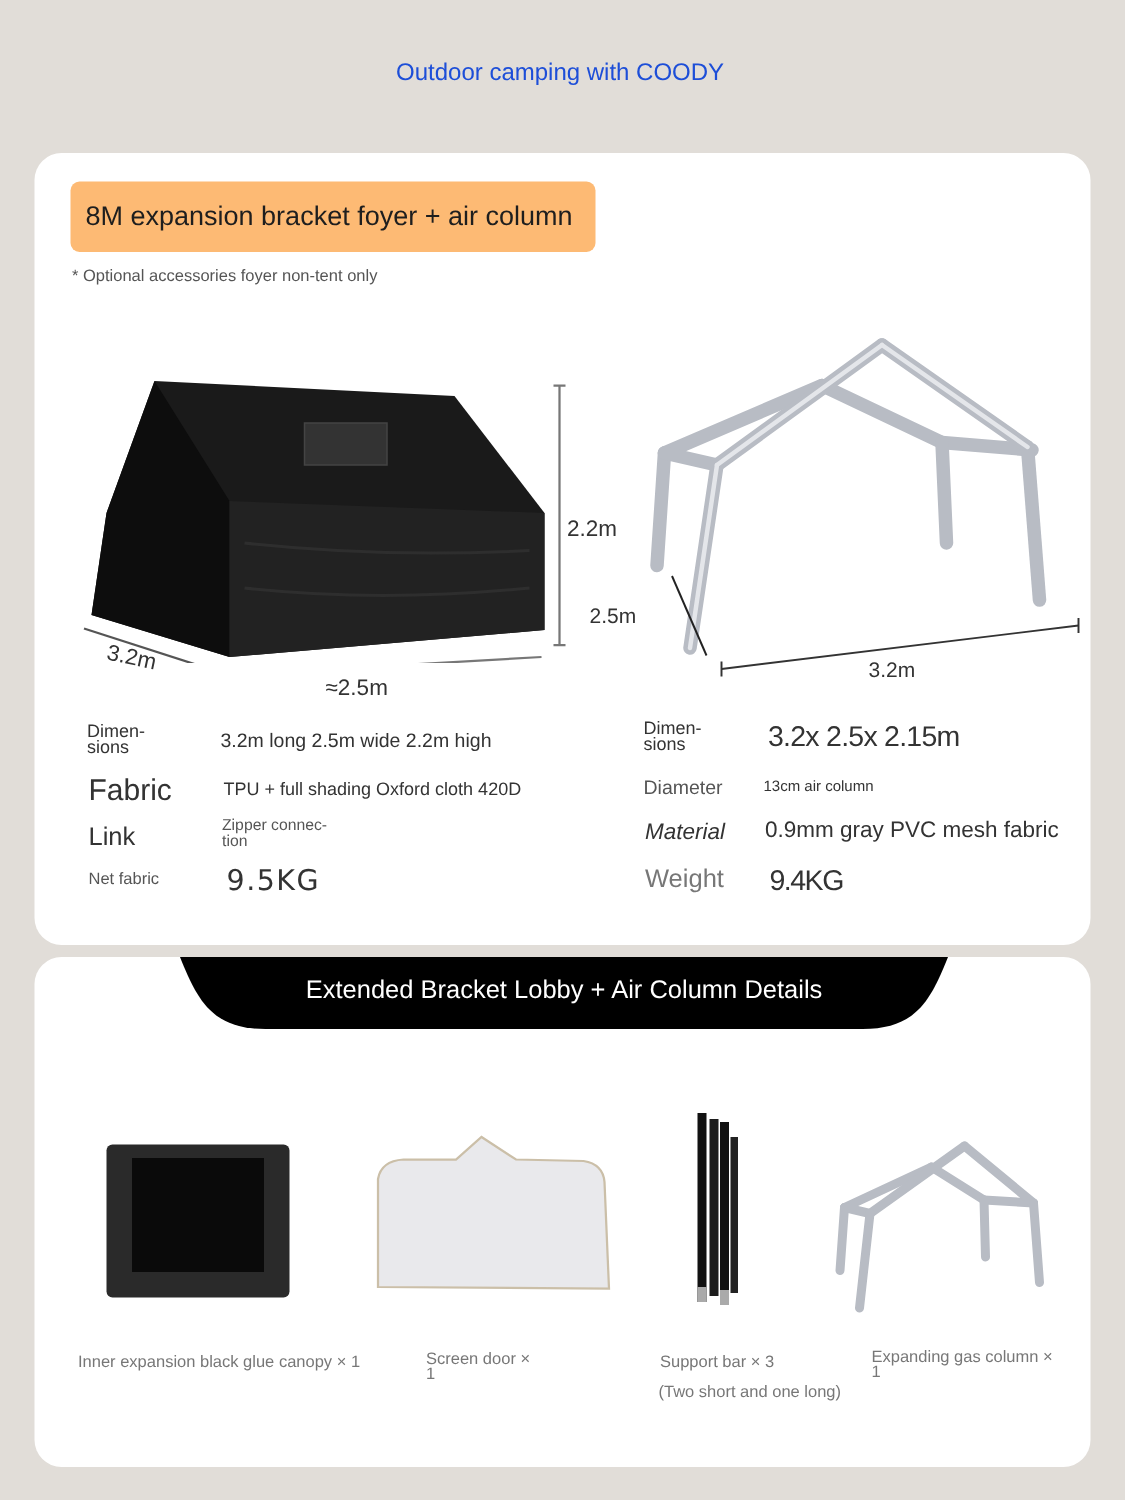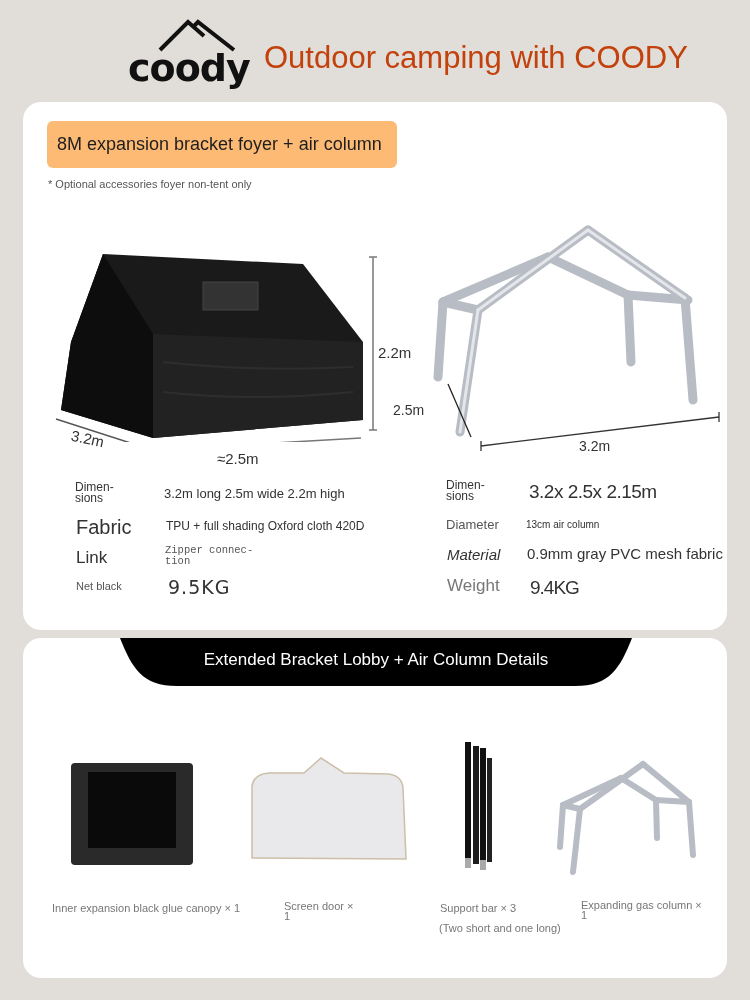--- a/index.html
+++ b/index.html
@@ -12,66 +12,59 @@
   }
   .header { position: absolute; left: 0; top: 0; width: 750px; height: 100px; }
   .logo { position: absolute; left: 126px; top: 18px; width: 112px; height: 68px; }
   .logo svg { position: absolute; left: 30px; top: 0; }
   .logo-text {
     position: absolute; left: 2px; top: 28px;
     font-family: "DejaVu Sans", sans-serif; font-weight: bold; font-size: 38px;
     letter-spacing: -1px; color: #111;
   }
   .header-title {
-    position: absolute; left: 264px; top: 40px; font-size: 31px; color: #c2410c;
+    position: absolute; left: 264px; top: 40px; font-size: 16px; color: #1d4ed8;
   }
 
   .card {
     position: absolute; left: 23px; width: 704px; background: #fff; border-radius: 18px;
   }
   .card1 { top: 102px; height: 528px; }
   .card2 { top: 638px; height: 340px; overflow: hidden; }
 
   .tag {
     position: absolute; left: 24px; top: 19px; width: 350px; height: 47px;
     background: #fdba74; border-radius: 6px;
     font-size: 18px; line-height: 47px; padding-left: 10px; color: #1e1e1e;
   }
   .note { position: absolute; left: 25px; top: 76px; font-size: 11px; color: #555; }
 
   .tent-img { position: absolute; left: 30px; top: 140px; }
   .frame-img { position: absolute; left: 400px; top: 120px; }
 
   .dim { position: absolute; font-size: 15px; color: #333; }
 
-  .spec-label, .spec-value { position: absolute; color: #333; margin-left: 17px; }
+  .spec-label, .spec-value { position: absolute; color: #333; }
 
   .banner {
     position: absolute; left: 97px; top: 0; width: 512px; height: 48px;
   }
   .banner svg { position: absolute; left: 0; top: 0; }
   .banner-text {
     position: absolute; left: 0; top: 12px; width: 512px; text-align: center;
     color: #fff; font-size: 17px;
   }
 
   .acc { position: absolute; }
   .acc-label { position: absolute; font-size: 11px; color: #777; line-height: 10px; }
 </style>
 </head>
 <body>
 
 <div class="header">
-  <div class="logo">
-    <svg width="80" height="34" viewBox="0 0 80 34">
-      <polyline points="4,32 32,4 48,18" fill="none" stroke="#111" stroke-width="4"></polyline>
-      <polyline points="38,8 42,4 78,32" fill="none" stroke="#111" stroke-width="4"></polyline>
-    </svg>
-    <span class="logo-text">coody</span>
-  </div>
   <div class="header-title">Outdoor camping with COODY</div>
 </div>
 
 <div class="card card1">
   <div class="tag">8M expansion bracket foyer + air column</div>
   <div class="note">* Optional accessories foyer non-tent only</div>
 
   <svg class="tent-img" width="340" height="200" viewBox="0 0 340 200">
     <polygon points="50,12 250,22 310,100 310,178 100,196 8,168 18,100" fill="#1a1a1a"></polygon>
     <polygon points="50,12 100,92 100,196 8,168 18,100" fill="#0d0d0d"></polygon>
@@ -115,23 +108,23 @@
   <div class="dim" style="left:370px; top:300px; font-size:14px;">2.5m</div>
   <div class="dim" style="left:556px; top:336px; font-size:14px;">3.2m</div>
 
   <div>
     <div class="spec-label" style="left:35px; top:380px; font-size:12px; line-height:11px; white-space:pre;">Dimen-
 sions</div>
     <div class="spec-value" style="left:124px; top:384px; font-size:13px;">3.2m long 2.5m wide 2.2m high</div>
     <div class="spec-label" style="left:36px; top:414px; font-size:20px;">Fabric</div>
     <div class="spec-value" style="left:126px; top:417px; font-size:12px;">TPU + full shading Oxford cloth 420D</div>
     <div class="spec-label" style="left:36px; top:446px; font-size:17px;">Link</div>
-    <div class="spec-value" style="left:125px; top:443px; font-size:10.5px; line-height:11px; white-space:pre; color:#555;font-family:Liberation Mono, monospace;">Zipper connec-
+    <div class="spec-value" style="left:125px; top:443px; font-size:10.5px; line-height:11px; white-space:pre; color:#555;">Zipper connec-
 tion</div>
-    <div class="spec-label" style="left:36px; top:478px; font-size:11px; color:#555;">Net black</div>
+    <div class="spec-label" style="left:36px; top:478px; font-size:11px; color:#555;">Net fabric</div>
     <div class="spec-value" style="left:128px; top:474px; font-size:19px; font-family:'DejaVu Sans', sans-serif; letter-spacing:1px;">9.5KG</div>
   </div>
 
   <div>
     <div class="spec-label" style="left:406px; top:378px; font-size:12px; line-height:11px; white-space:pre;">Dimen-
 sions</div>
     <div class="spec-value" style="left:489px; top:379px; font-size:19px; letter-spacing:-0.5px;">3.2x 2.5x 2.15m</div>
     <div class="spec-label" style="left:406px; top:415px; font-size:13px; color:#555;">Diameter</div>
     <div class="spec-value" style="left:486px; top:417px; font-size:10px;">13cm air column</div>
     <div class="spec-label" style="left:407px; top:444px; font-size:15px;font-style:italic;">Material</div>

